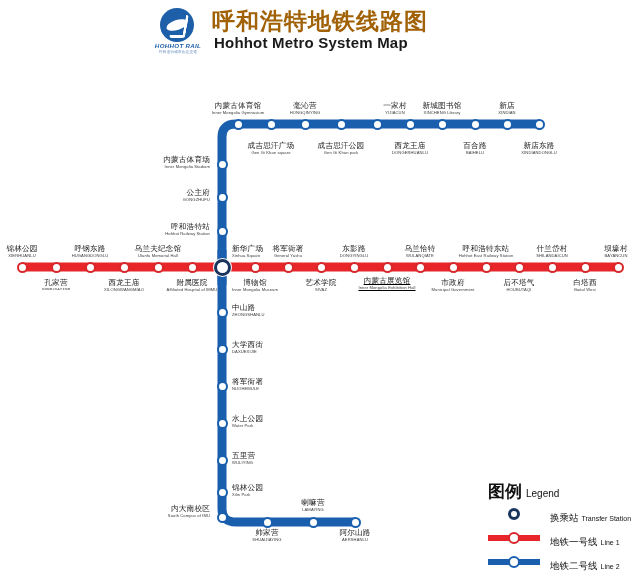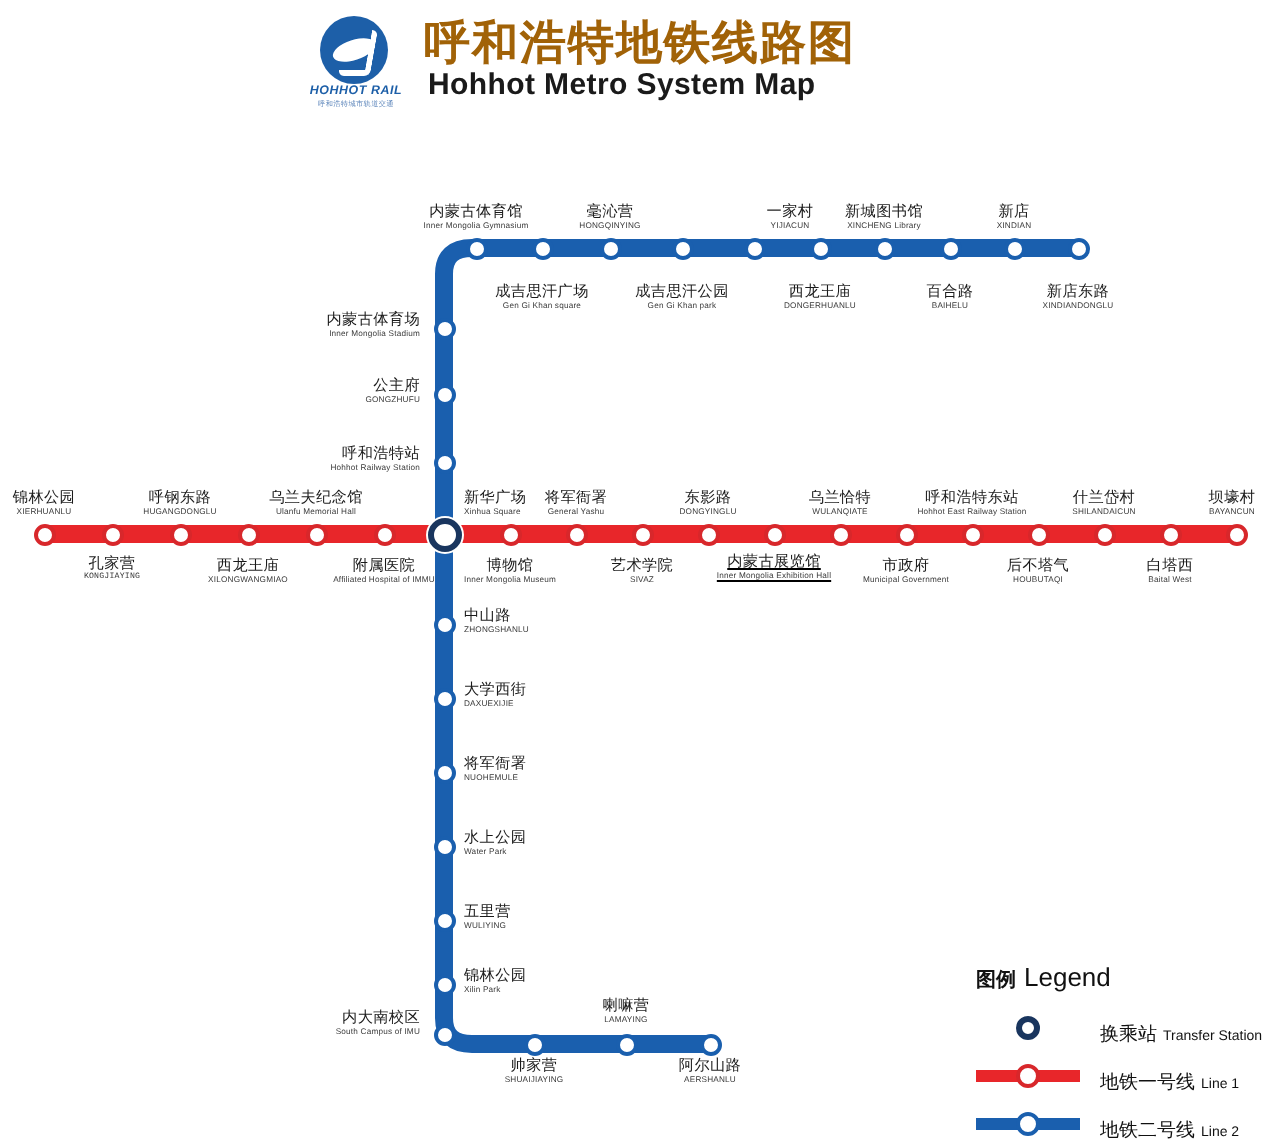--- a/index.html
+++ b/index.html
@@ -82,22 +82,22 @@
     font-size:4.1px;color:#3a3a3a;white-space:nowrap;display:block;
     line-height:5px;letter-spacing:.1px;
   }
   .lbl.c{text-align:center;transform:translateX(-50%);}
   .lbl.r{text-align:right;transform:translateX(-100%);}
   .lbl.l{text-align:left;}
 
   
   .legend{position:absolute;left:488px;top:480px;}
   .lg-title{position:absolute;left:0;top:0;white-space:nowrap;}
-  .lg-title .cn{font-size:10px;font-weight:bold;color:#111;}
-  .lg-title .en{font-size:13px;color:#111;margin-left:4px;}
+  .lg-title .cn{font-size:17px;font-weight:bold;color:#111;}
+  .lg-title .en{font-size:10px;color:#111;margin-left:4px;}
   .lg-row{position:absolute;left:0;width:150px;height:18px;}
   .lg-swatch{position:absolute;left:0;top:2px;width:52px;height:11px;}
   .lg-swatch .bar{position:absolute;left:0;top:3px;width:52px;height:6px;}
   .lg-swatch .dot{
     position:absolute;left:20px;top:0;width:12px;height:12px;
     border-radius:50%;background:#fff;box-sizing:border-box;
   }
   .lg-text{position:absolute;left:62px;top:1px;white-space:nowrap;}
   .lg-text .cn{font-size:9.5px;color:#111;}
   .lg-text .en{font-size:7px;color:#111;margin-left:3px;}

